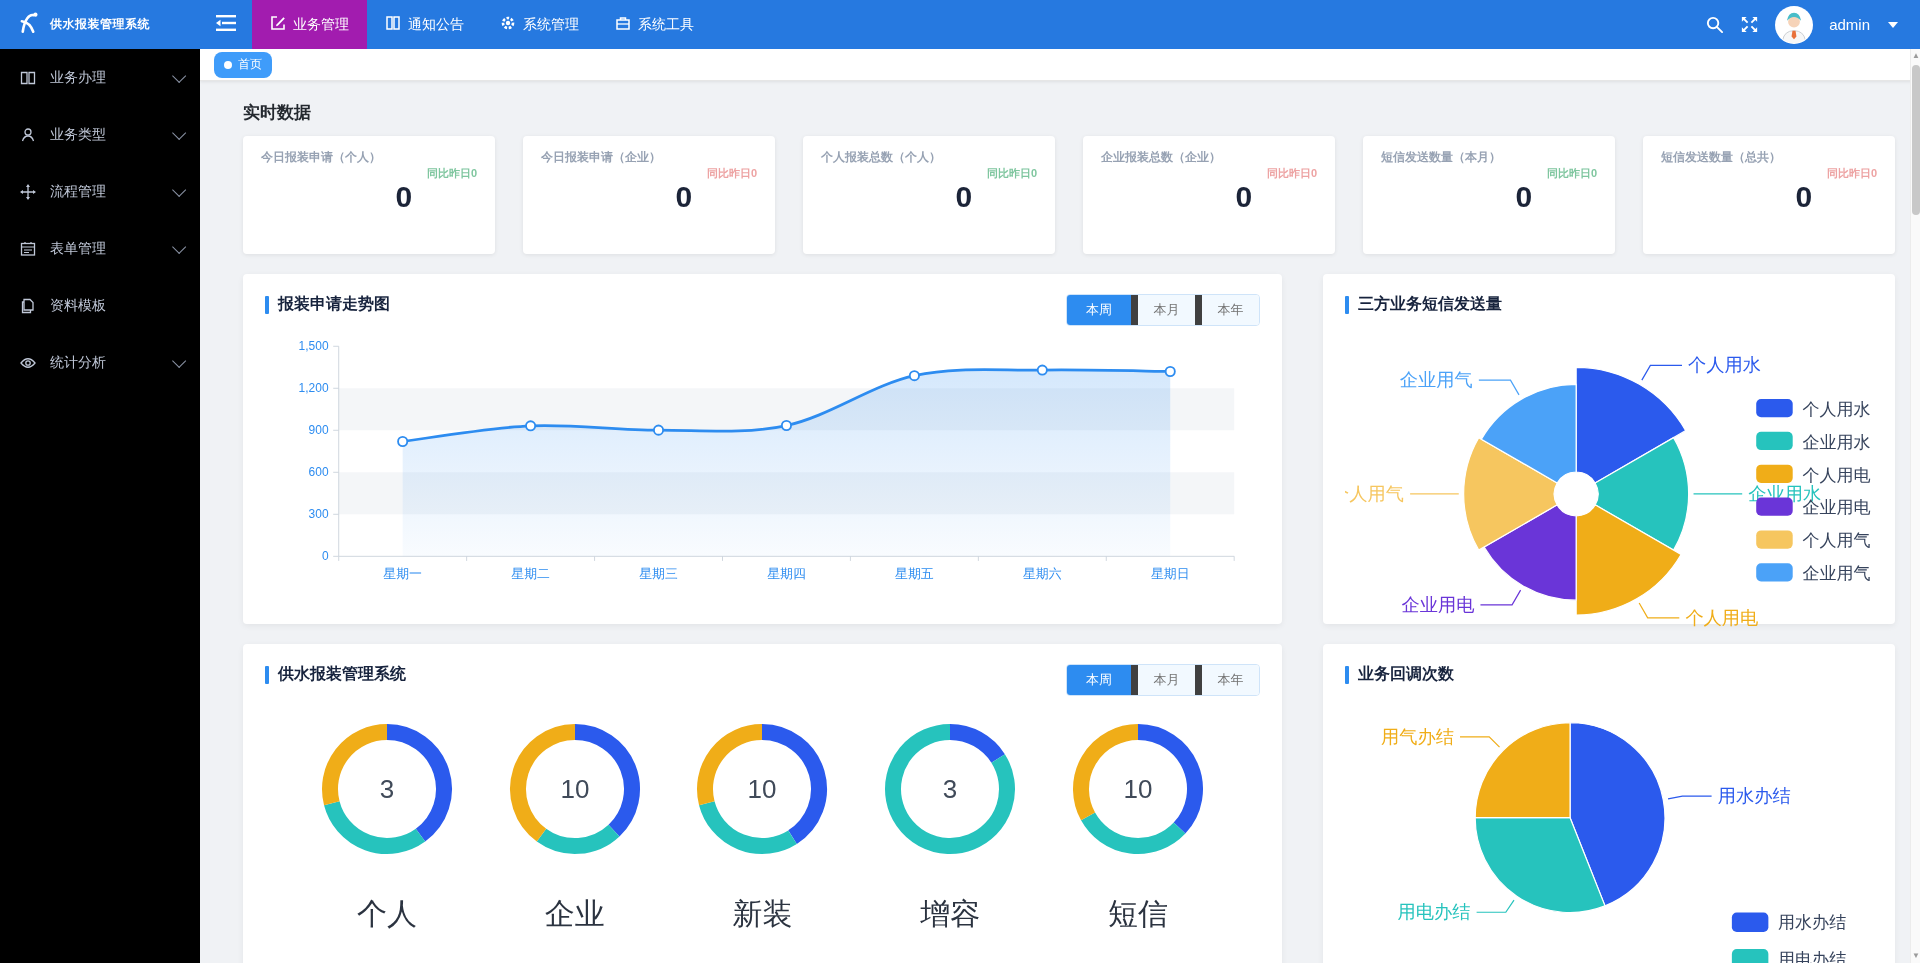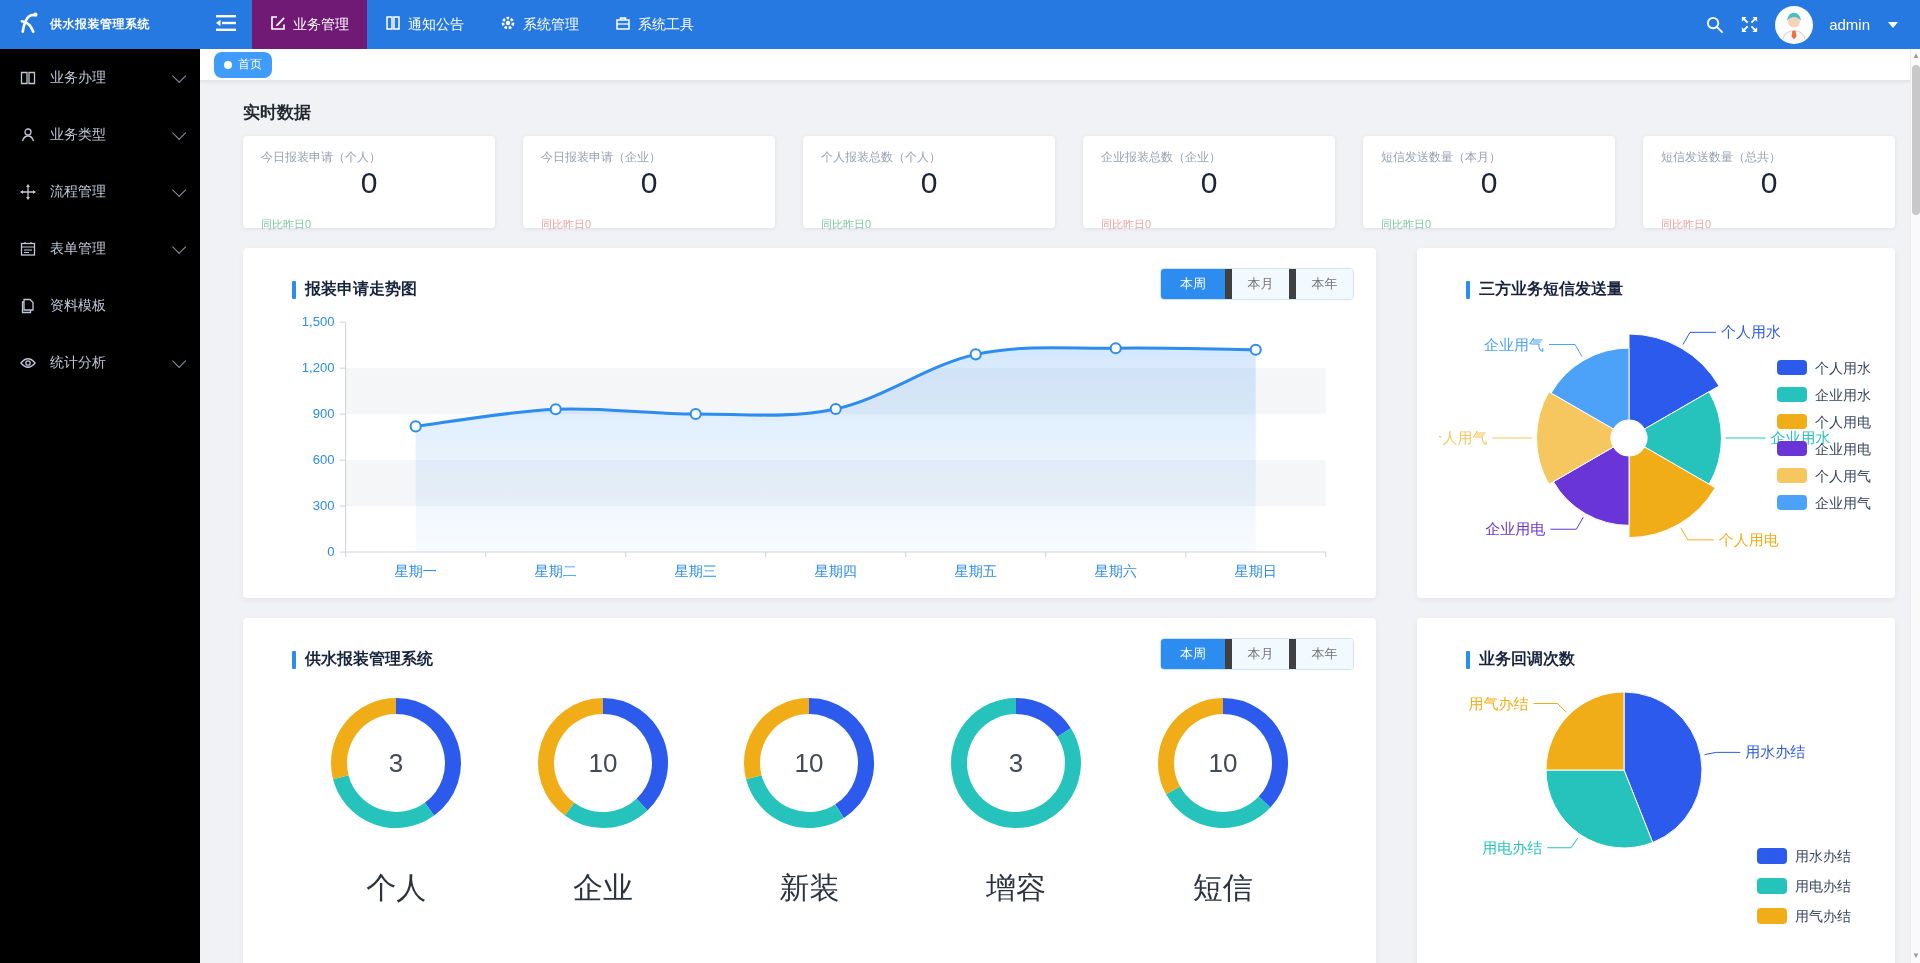--- a/index.html
+++ b/index.html
@@ -6,21 +6,21 @@
   html,body { width:1920px; height:963px; overflow:hidden;
     font-family:"Liberation Sans","DejaVu Sans",sans-serif; background:#f0f2f5; }
 
   
   .navbar { position:relative; height:49px; background:#2679e0; display:flex; align-items:stretch; color:#fff; z-index:30; }
   .brand { width:200px; display:flex; align-items:center; gap:8px; padding-left:14px; background:#2679e0; }
   .brand-title { font-size:12px; font-weight:bold; letter-spacing:.5px; }
   .nav-toggle { width:52px; display:flex; align-items:center; justify-content:center; cursor:pointer; }
   .top-menu { display:flex; align-items:stretch; }
   .top-menu-item { display:flex; align-items:center; gap:7px; padding:0 18px; font-size:14px; cursor:pointer; }
-  .top-menu-item.active { background:#701a75;text-align:center; }
+  .top-menu-item.active { background:#a21caf;text-align:center; }
   .nav-right { margin-left:auto; display:flex; align-items:center; gap:16px; padding-right:22px; }
   .nav-icon-btn { display:flex; align-items:center; justify-content:center; cursor:pointer; }
   .avatar-wrap { width:38px; height:38px; border-radius:50%; overflow:hidden; background:#fff; cursor:pointer; }
   .username { font-size:15px; cursor:pointer; }
   .caret-down { width:0; height:0; border-left:5px solid transparent; border-right:5px solid transparent;
     border-top:6px solid #fff; margin-left:2px; cursor:pointer; }
 
   
   .sidebar { position:absolute; left:0; top:49px; bottom:0; width:200px; background:#000000; z-index:20; }
   .side-item { height:57px; display:flex; align-items:center; padding:0 18px 0 20px; color:#c0c8d8; font-size:14px; cursor:pointer; }
@@ -34,35 +34,35 @@
     border-bottom:1px solid #e6e6e6; box-shadow:0 1px 3px rgba(0,0,0,.08); display:flex; align-items:center; z-index:10; }
   .tag { display:flex; align-items:center; gap:6px; height:26px; margin-left:14px; padding:0 10px;
     background:#3f9cfa; color:#fff; font-size:12px; border-radius:8px; cursor:pointer; }
   .tag-dot { width:8px; height:8px; border-radius:50%; background:#fff; }
 
   
   .main { position:absolute; left:200px; top:81px; right:0; bottom:0; overflow:hidden; padding:20px 25px 4px 43px; }
   .section-title { font-size:17px; font-weight:bold; color:#24292f; margin-bottom:12px; }
 
   .stats-row { display:flex; gap:28px; }
-  .stat-card { flex:1; height:92px; background:#fff; border-radius:4px; box-shadow:0 1px 4px rgba(0,0,0,.08);
-    padding:13px 18px 10px; display:flex; flex-direction:column; }
+  .stat-card { flex:1; height:118px; background:#fff; border-radius:4px; box-shadow:0 1px 4px rgba(0,0,0,.08);
+    padding:13px 18px 10px; display:flex; flex-direction:row;font-weight:bold; }
   .stat-title { font-size:12px; color:#97a2b3; }
   .stat-value { flex:1; display:flex; align-items:center; justify-content:center; font-size:30px; color:#1c2438; }
   .stat-footer { font-size:11px;margin-top:17px; }
   .stat-footer[data-trend="up"] { color:#7fc69f; }
   .stat-footer[data-trend="down"] { color:#eda3a3; }
 
   .row2, .row3 { display:flex; gap:41px; margin-top:20px; }
   .panel { background:#fff; border-radius:4px; box-shadow:0 2px 6px rgba(0,0,0,.06); padding:20px 22px; }
   .panel-wide { flex:1; }
-  .panel-narrow { width:478px; flex:none; }
+  .panel-narrow { width:572px; flex:none; }
   .row2 .panel { height:350px; }
   .row3 .panel { height:372px; }
-  .panel-header { display:flex; align-items:flex-end; justify-content:space-between; height:32px;margin-left:27px; }
+  .panel-header { display:flex; align-items:flex-start; justify-content:space-between; height:32px; }
   .panel-title { display:flex; align-items:center; gap:9px; font-size:16px; font-weight:600; color:#17233d; }
   .title-bar { width:4px; height:18px; background:#2d8cf0; border-radius:1px; }
 
   .btn-group { display:flex; border:1px solid #cfe4f9; border-radius:4px; overflow:hidden; }
   .pbtn { width:64px; height:30px; line-height:30px; text-align:center; font-size:13px; color:#737373;
     background:#f2f9ff; border-left:7px solid #404040; cursor:pointer; }
   .pbtn:first-child { border-left:none; }
   .pbtn.active { background:#2d8cf0; color:#fff; }
 
   .chart-box { width:100%; }

